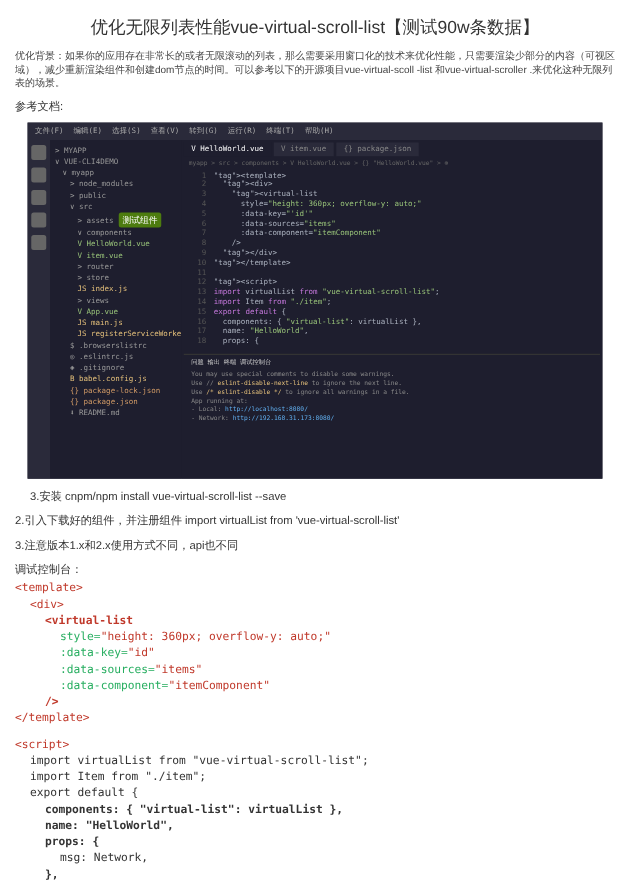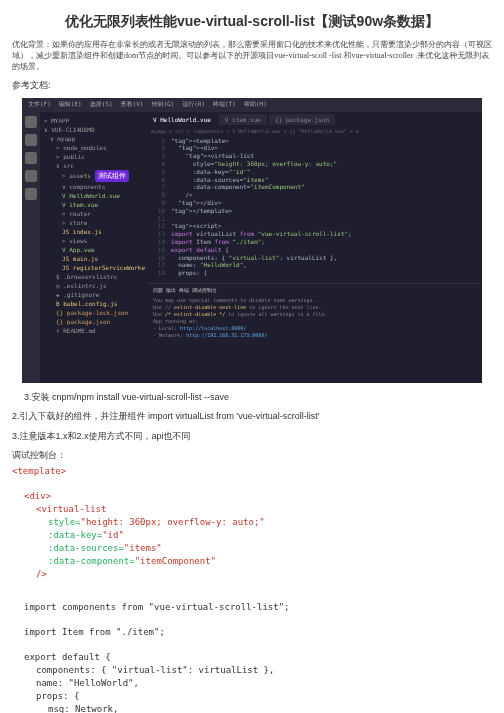--- a/index.html
+++ b/index.html
@@ -1,48 +1,48 @@
 <!DOCTYPE html>
 <html><head>
   <meta charset="utf-8">
   <style>
     * { margin: 0; padding: 0; box-sizing: border-box; }
     body { font-family: "Microsoft YaHei", sans-serif; background: #fff; width: 504px; font-size: 10px; color: #333; padding: 8px 12px; }
-    .title { font-size: 14px; font-weight: bold; text-align: center; margin: 5px 0 8px; }
-    .intro { font-size: 8px; color: #444; line-height: 1.4; margin-bottom: 4px; font-family: Liberation Serif, serif; }
+    .title { font-size: 14px; font-weight: normal; text-align: center; margin: 5px 0 8px; }
+    .intro { font-size: 8px; color: #444; line-height: 1.4; margin-bottom: 4px; }
     .ref { font-size: 9px; margin: 6px 0; }
     .screenshot { width: 460px; height: 285px; margin: 4px auto 8px; background: #1e1e2e; position: relative; overflow: hidden; font-family: Consolas, monospace; }
     .ss-top { height: 14px; background: #2a2a3a; display: flex; align-items: center; padding: 0 6px; font-size: 6px; color: #aaa; gap: 8px; }
     .ss-body { display: flex; height: calc(100% - 14px); }
     .ss-side { width: 18px; background: #2a2a3a; display: flex; flex-direction: column; align-items: center; padding-top: 4px; gap: 6px; }
     .ss-side-icon { width: 12px; height: 12px; background: #666; border-radius: 2px; }
     .ss-tree { width: 105px; background: #1e1e2e; padding: 4px 2px; font-size: 6px; color: #999; line-height: 1.5; overflow: hidden; }
     .ss-tree-item { padding: 0 2px; white-space: nowrap; }
     .ss-tree-item.indent1 { padding-left: 8px; }
     .ss-tree-item.indent2 { padding-left: 14px; }
     .ss-tree-item.indent3 { padding-left: 20px; }
     .ss-tree-item.green { color: #98c379; }
     .ss-tree-item.yellow { color: #e5c07b; }
     .ss-tree-item.orange { color: #d19a66; }
-    .red-box { display: inline-block; background: #6d28d9; color: #fff; padding: 1px 3px; font-size: 7px; border-radius: 2px; }
+    .red-box { display: inline-block; background: #4d7c0f; color: #fff; padding: 1px 3px; font-size: 7px; border-radius: 2px; }
     .ss-main { flex: 1; background: #1e1e2e; font-size: 6px; color: #abb2bf; padding: 2px; overflow: hidden; }
     .ss-tabs { display: flex; gap: 2px; font-size: 6px; color: #888; margin-bottom: 2px; }
     .ss-tab { padding: 2px 6px; background: #2a2a3a; }
     .ss-tab.active { background: #1e1e2e; color: #fff; }
     .ss-crumb { font-size: 5px; color: #666; padding: 1px 4px; }
     .ss-code { padding: 2px 4px; line-height: 1.3; }
     .ss-code-line { white-space: pre; }
     .ln { display: inline-block; width: 14px; color: #555; text-align: right; margin-right: 6px; }
     .kw { color: #c678dd; }
     .str { color: #98c379; }
     .ss-term { margin-top: 4px; padding: 3px 6px; border-top: 1px solid #333; font-size: 5px; color: #888; line-height: 1.4; }
     .steps { font-size: 9px; margin: 6px 0 2px; line-height: 1.5; }
     .code-block { font-size: 9px; font-family: Consolas, monospace; line-height: 1.45; margin: 2px 0; }
-    .code-block .ind1 { padding-left: 12px; margin-top: 12px; }
-    .code-block .ind2 { padding-left: 24px; }
+    .code-block .ind1 { padding-left: 12px; }
+    .code-block .ind2 { padding-left: 24px; font-weight: bold; }
     .code-block .ind3 { padding-left: 36px; }
     .c-red { color: #c0392b; }
     .c-green { color: #27ae60; }
     .c-str { color: #c0392b; }
   </style>
 </head>
 <body>
 
 <div class="title">优化无限列表性能vue-virtual-scroll-list【测试90w条数据】</div>
 <div class="intro">优化背景：如果你的应用存在非常长的或者无限滚动的列表，那么需要采用窗口化的技术来优化性能，只需要渲染少部分的内容（可视区域），减少重新渲染组件和创建dom节点的时间。可以参考以下的开源项目vue-virtual-scoll -list 和vue-virtual-scroller .来优化这种无限列表的场景。</div>
@@ -145,22 +145,24 @@
 
 <div class="code-block">
   <div class="c-red">&lt;template&gt;</div>
   <div class="ind1 c-red">&lt;div&gt;</div>
   <div class="ind2 c-red">&lt;virtual-list</div>
   <div class="ind3"><span class="c-green">style=</span><span class="c-str">"height: 360px; overflow-y: auto;"</span></div>
   <div class="ind3"><span class="c-green">:data-key=</span><span class="c-str">"id"</span></div>
   <div class="ind3"><span class="c-green">:data-sources=</span><span class="c-str">"items"</span></div>
   <div class="ind3"><span class="c-green">:data-component=</span><span class="c-str">"itemComponent"</span></div>
   <div class="ind2 c-red">/&gt;</div>
+  <div class="c-red">&lt;/template&gt;</div>
   <div style="height:8px;"></div>
-  <div class="ind1">import components from "vue-virtual-scroll-list";</div>
+  <div class="c-red">&lt;script&gt;</div>
+  <div class="ind1">import virtualList from "vue-virtual-scroll-list";</div>
   <div class="ind1">import Item from "./item";</div>
   <div class="ind1">export default {</div>
   <div class="ind2">components: { "virtual-list": virtualList },</div>
   <div class="ind2">name: "HelloWorld",</div>
   <div class="ind2">props: {</div>
   <div class="ind3">msg: Network,</div>
   <div class="ind2">},</div>
 
 </div>
 

